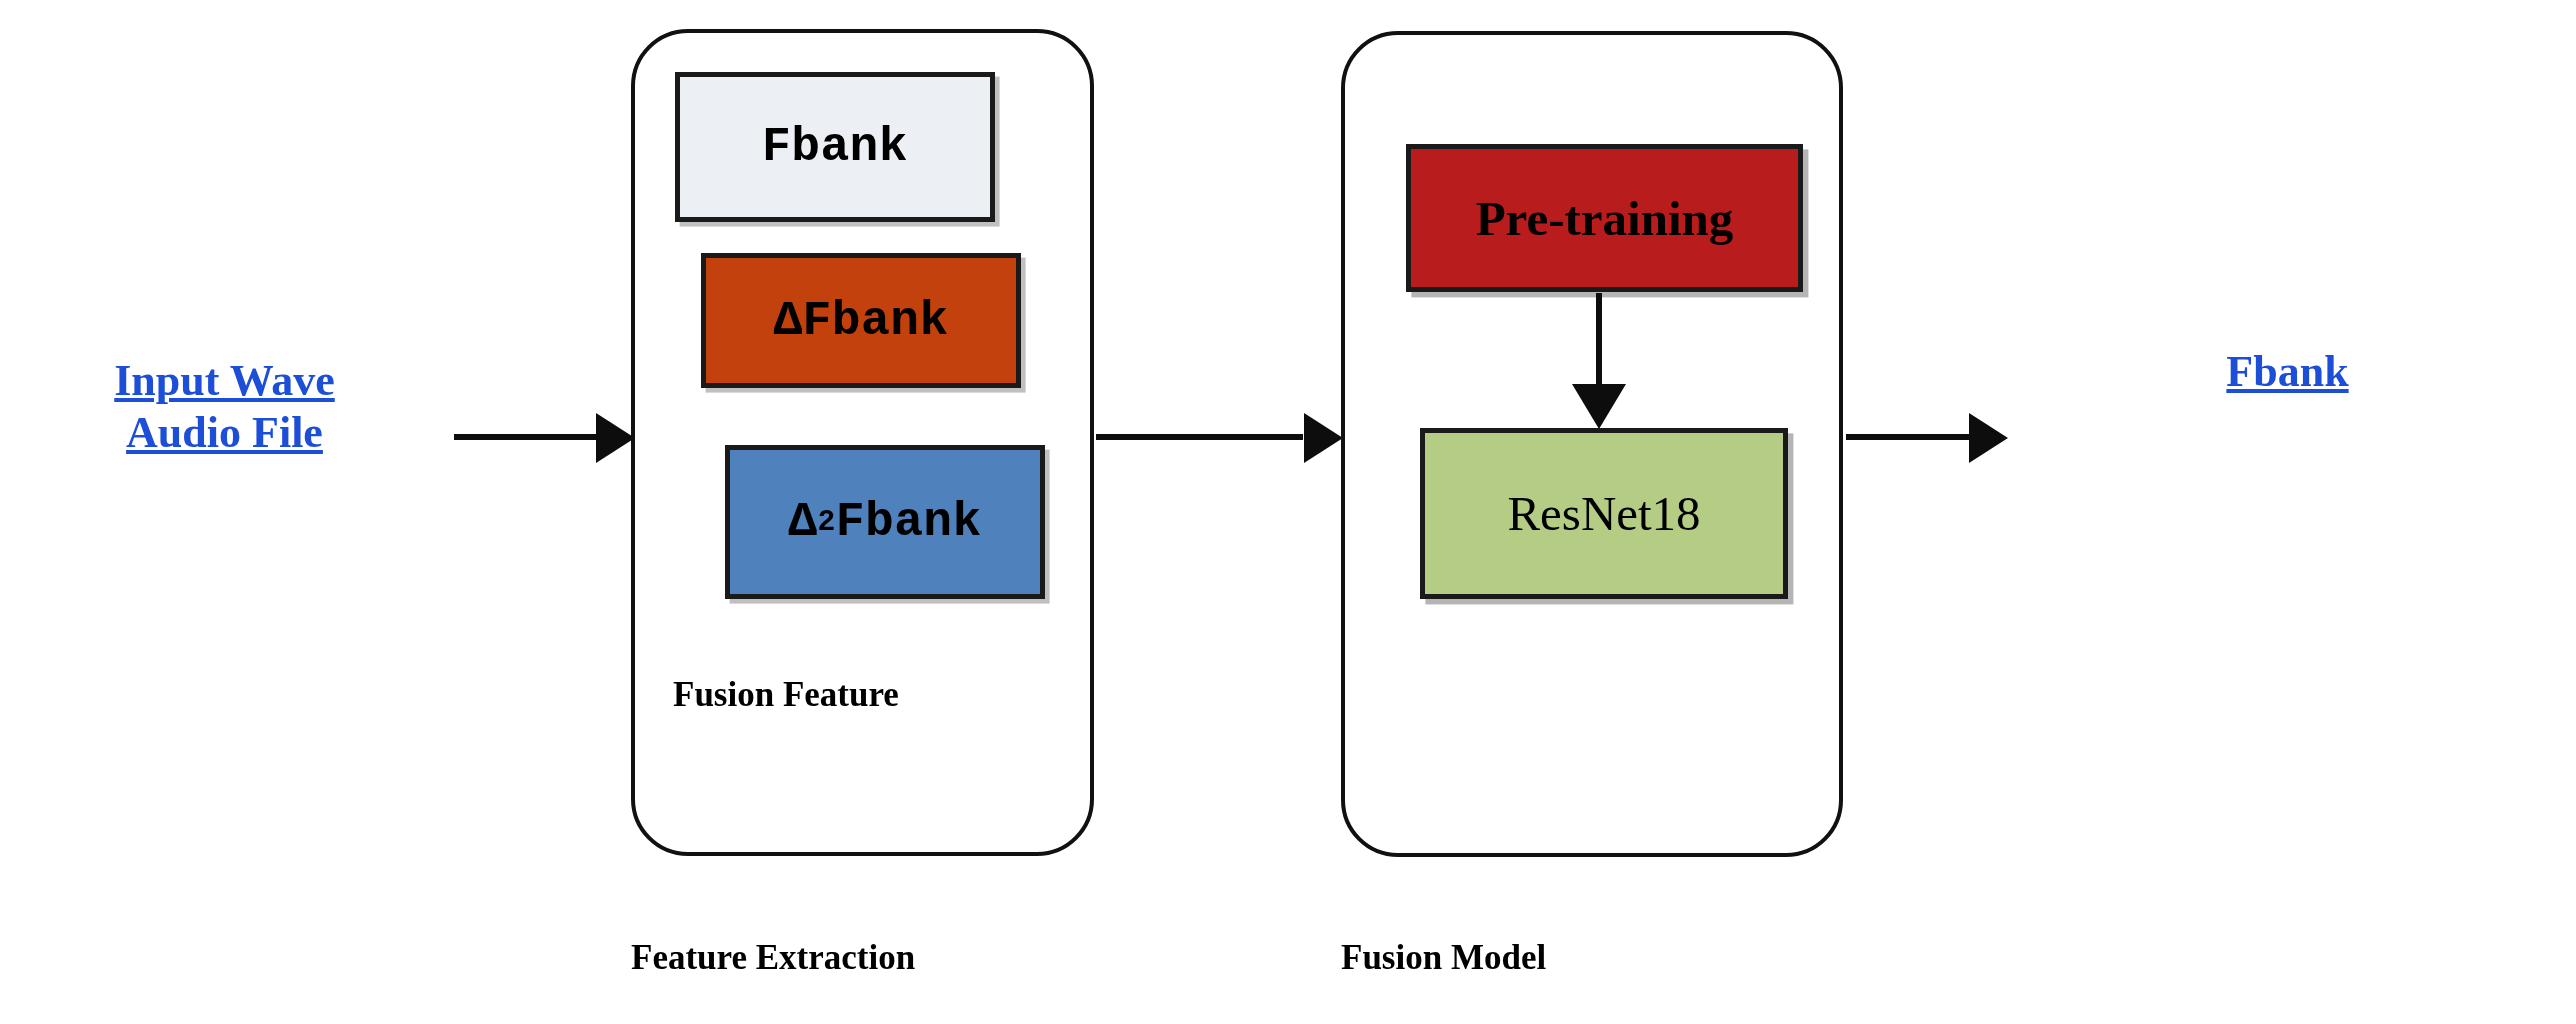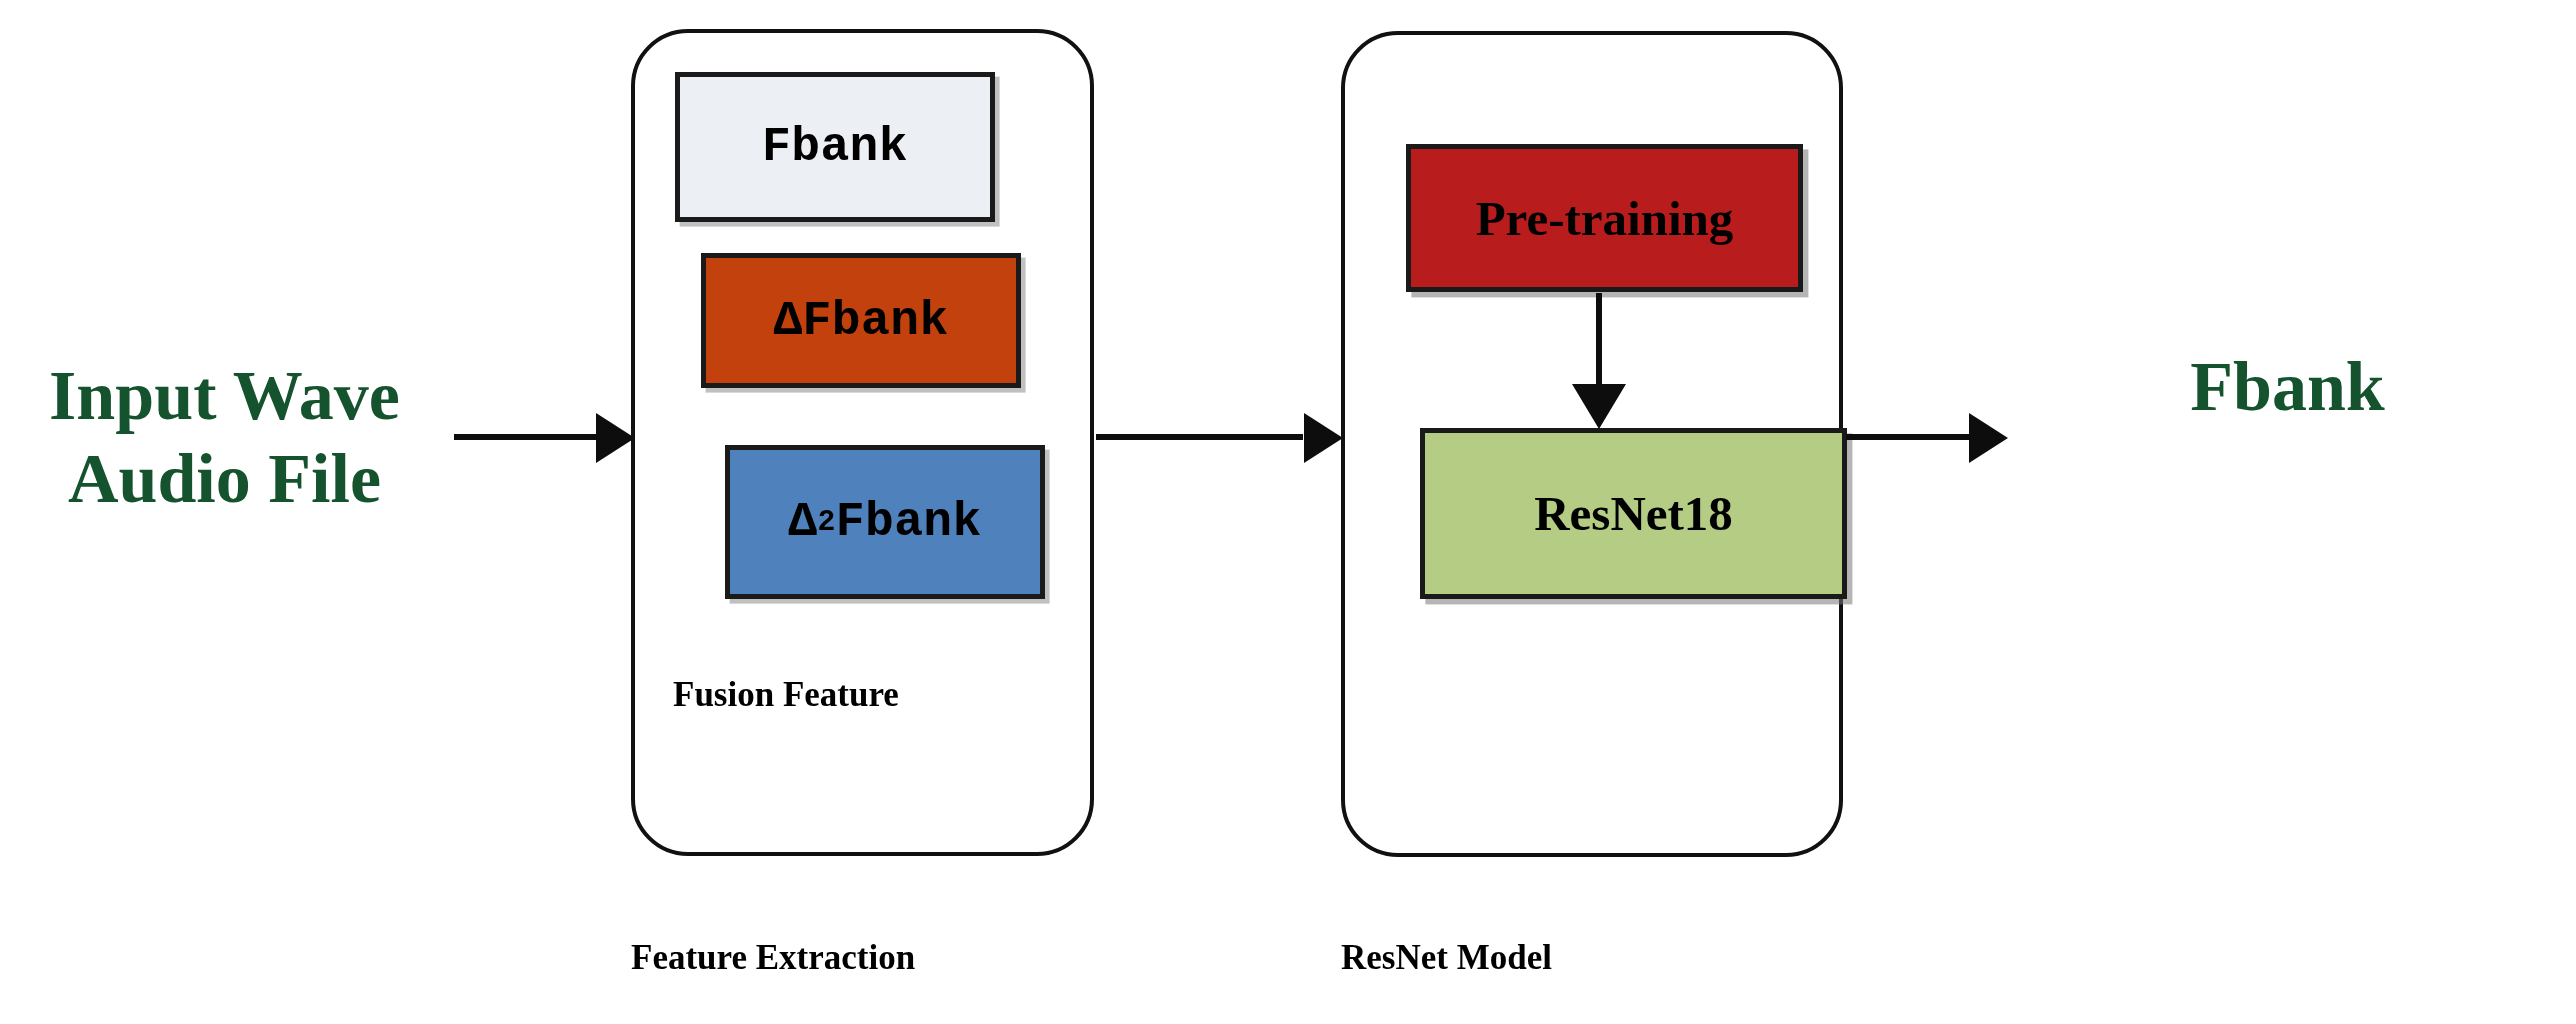--- a/index.html
+++ b/index.html
@@ -92,26 +92,26 @@
     background: #b91c1c;
     border: 5.4px solid #1a1a1a;
     box-sizing: border-box;
     display: flex; align-items: center; justify-content: center;
     font-size: 49px; font-weight: bold; color: #000000;
     box-shadow: 5.4px 5.4px 0 rgba(120,120,120,0.55);
   }
   #box-resnet18 {
     position: absolute;
     left: 1420px; top: 428px;
-    width: 427px; height: 171px;
+    width: 368px; height: 171px;
     background: #b5cc85;
     border: 5.4px solid #1a1a1a;
     box-sizing: border-box;
     display: flex; align-items: center; justify-content: center;
-    font-size: 49px; font-weight: bold; color: #000000;
+    font-size: 49px; font-weight: normal; color: #000000;
     box-shadow: 5.4px 5.4px 0 rgba(120,120,120,0.55);
   }
 
   
   .h-arrow-line {
     position: absolute;
     height: 6.2px;
     background: #0d0d0d;
   }
   .h-arrow-head {
@@ -143,25 +143,26 @@
   
   #arrow-output-line  { left: 1846px; top: 434px; width: 137px; }
   #arrow-output-head  { left: 1969px; top: 413px; }
   
   #arrow-pretrain-line { left: 1596px; top: 293px; height: 116px; }
   #arrow-pretrain-head { left: 1572px; top: 384px; }
 
   
   .side-text {
     position: absolute;
-    font-size: 70px;
-    font-weight: bold;
-    color: #14532d;
+    font-size: 44px;
+    font-weight: bold;
+    color: #1d4ed8;
     line-height: 1.18;
     text-align: center;
+    text-decoration: underline;
   }
   #input-label  { left: 14px;   top: 355px; width: 421px; }
   #output-label { left: 2013px; top: 346px; width: 549px; }
 
   
   .caption {
     position: absolute;
     font-size: 35px;
     font-weight: bold;
     color: #000000;
@@ -218,16 +219,16 @@
   </div>
 
   <div class="h-arrow-line" id="arrow-output-line"></div>
   <div class="h-arrow-head" id="arrow-output-head"></div>
 
   <div class="side-text" id="output-label">
     <div>Fbank</div>
   </div>
 
   <div class="caption" id="caption-feature">Feature Extraction</div>
-  <div class="caption" id="caption-resnet">ResNet Model</div>
+  <div class="caption" id="caption-resnet">Fusion Model</div>
 
 </div>
 
 
 </body></html>

